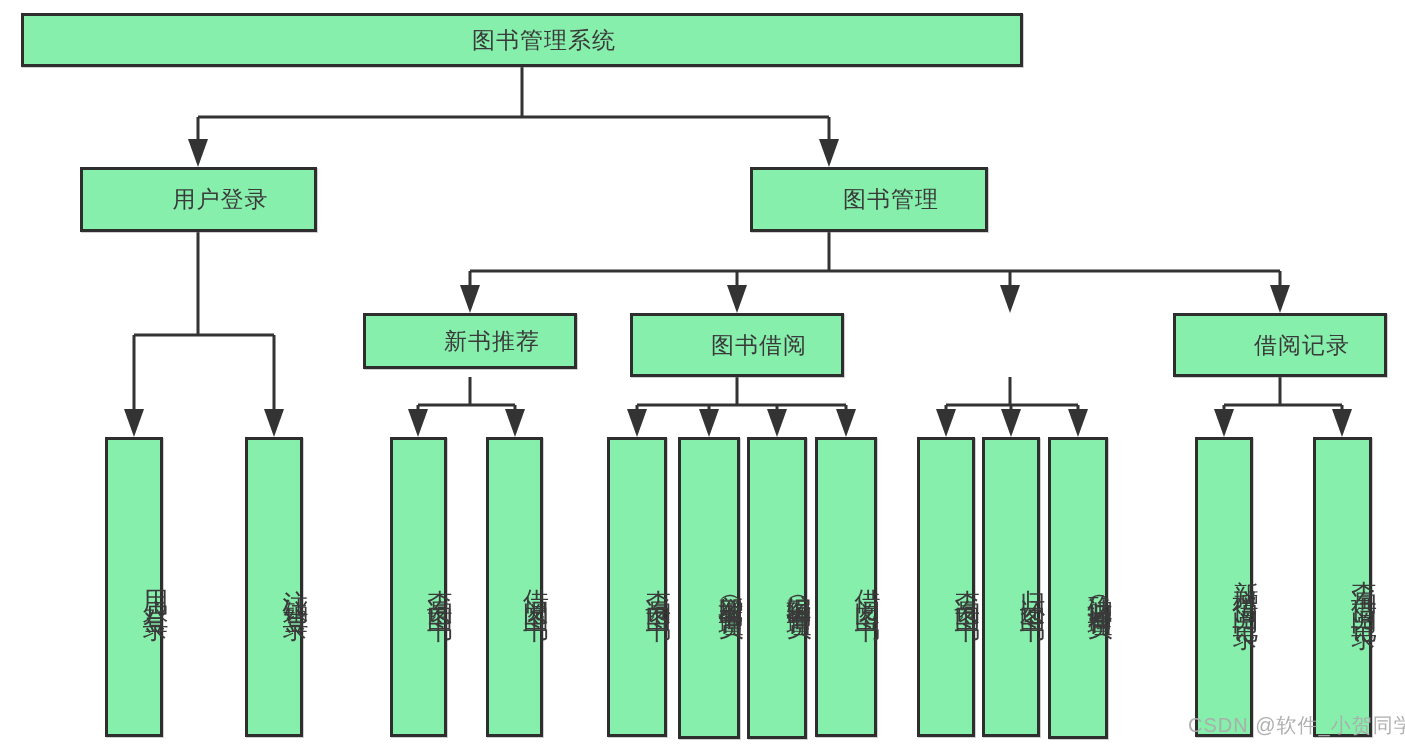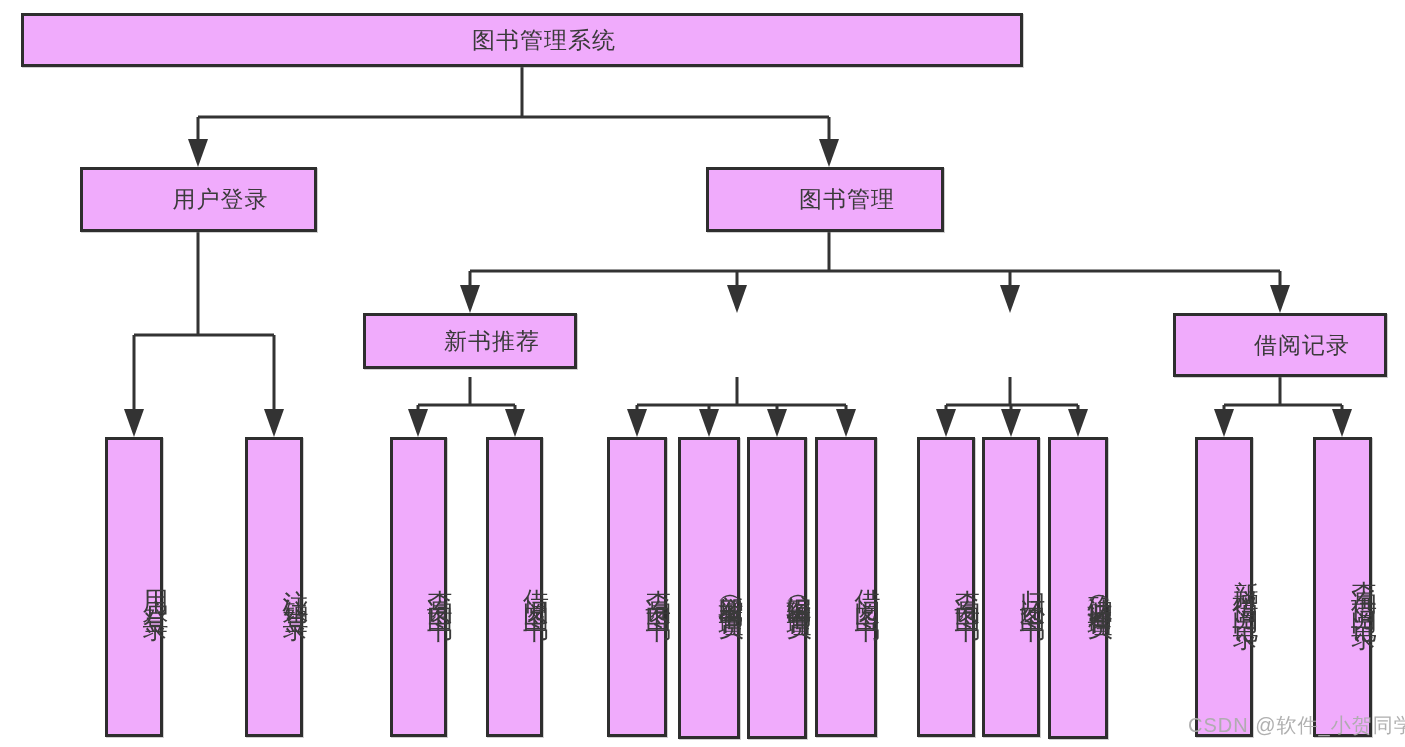--- a/index.html
+++ b/index.html
@@ -7,21 +7,21 @@
     position: relative;
     width: 1405px;
     height: 747px;
     background: #ffffff;
     font-family: "Liberation Sans", sans-serif;
     overflow: hidden;
   }
   .box {
     position: absolute;
     box-sizing: border-box;
-    background: #f0abfc;
+    background: #86efac;
     border: 3px solid #2e2e2e;
     display: flex;
     align-items: center;
     justify-content: center;
     box-shadow: 1px 1px 0 rgba(120,120,120,0.35);
     padding-left: 44px;
   }
   .hlabel {
     font-size: 23px;
     color: #3a3a3a;
@@ -112,26 +112,29 @@
     </g>
   </svg>
 
   <div class="box" style="left:21px;top:13px;width:1002px;height:54px">
     <span class="hlabel">图书管理系统</span>
   </div>
 
   <div class="box" style="left:80px;top:167px;width:237px;height:65px">
     <span class="hlabel">用户登录</span>
   </div>
-  <div class="box" style="left:706px;top:167px;width:238px;height:65px">
+  <div class="box" style="left:750px;top:167px;width:238px;height:65px">
     <span class="hlabel">图书管理</span>
   </div>
 
   <div class="box" style="left:363px;top:313px;width:214px;height:56px">
     <span class="hlabel">新书推荐</span>
+  </div>
+  <div class="box" style="left:630px;top:313px;width:214px;height:64px">
+    <span class="hlabel">图书借阅</span>
   </div>
   <div class="box" style="left:1173px;top:313px;width:214px;height:64px">
     <span class="hlabel">借阅记录</span>
   </div>
 
   <div class="box" style="left:105px;top:437px;width:58px;height:300px">
     <span class="vtext">用户登录</span>
   </div>
   <div class="box" style="left:245px;top:437px;width:58px;height:300px">
     <span class="vtext">注销登录</span>

